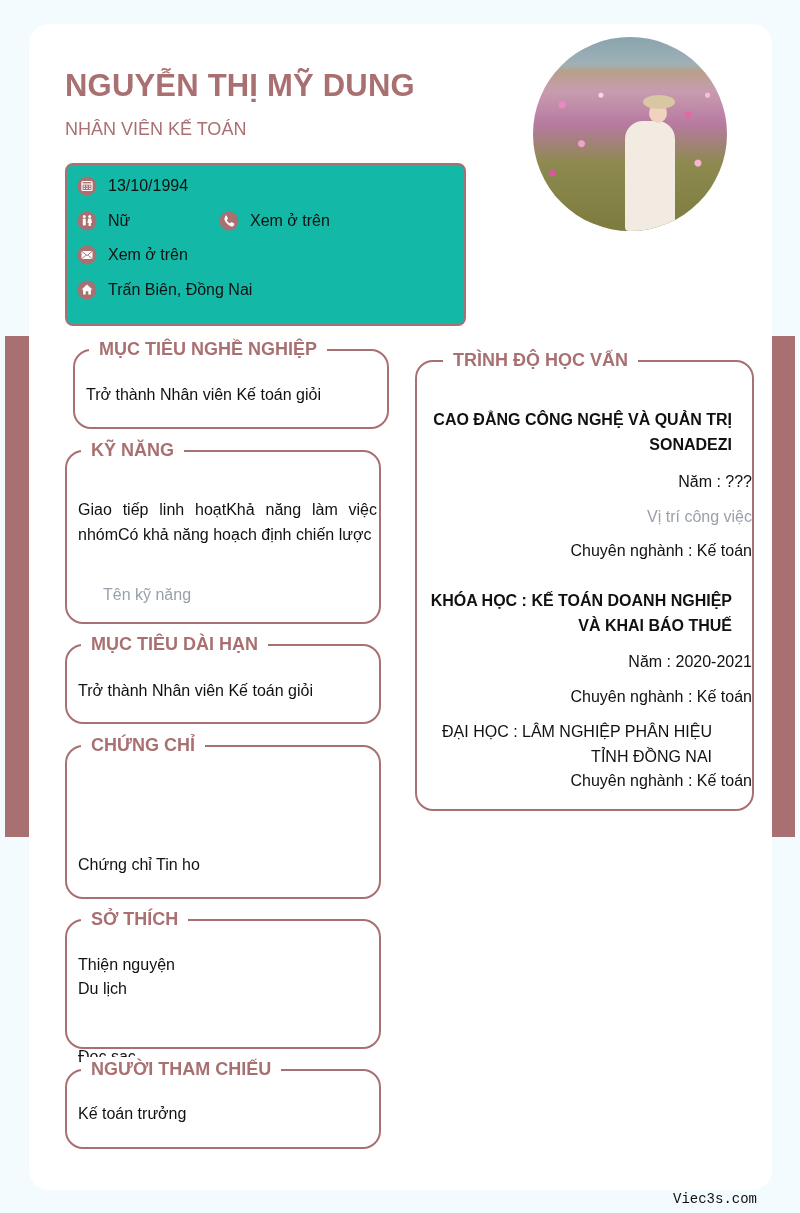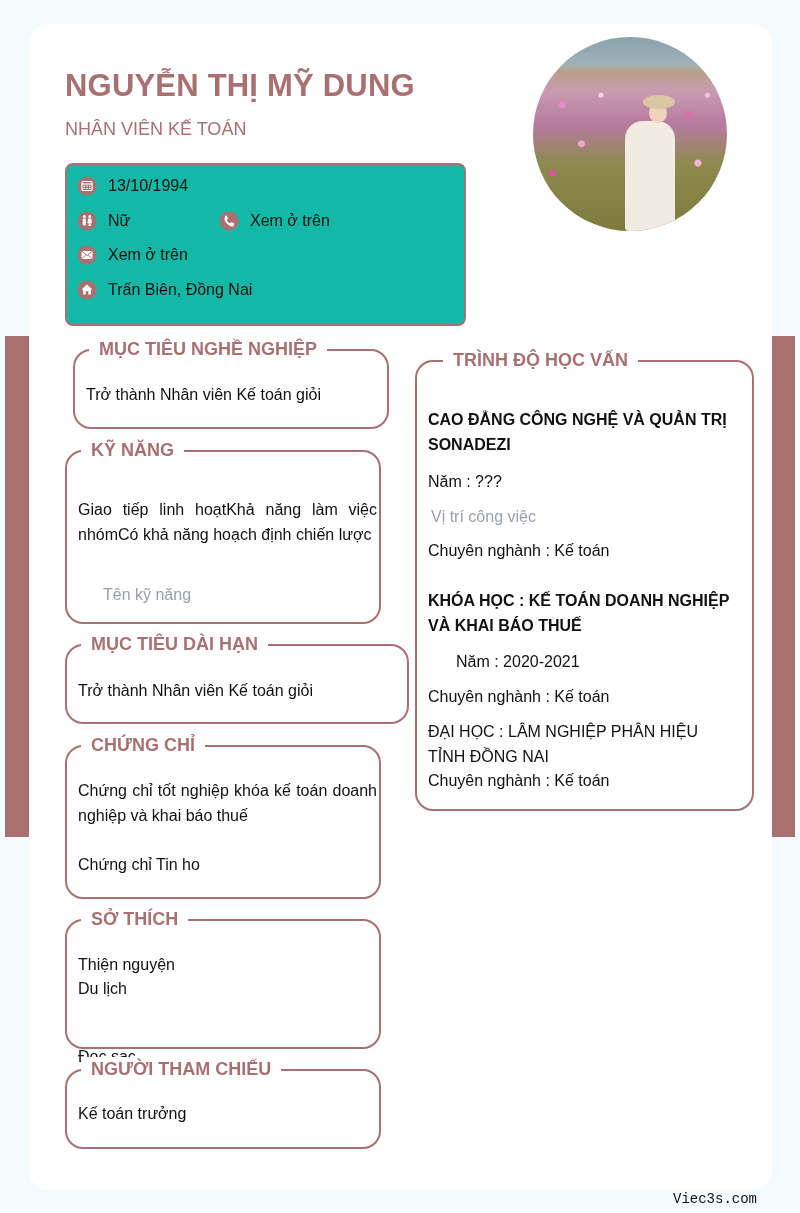--- a/index.html
+++ b/index.html
@@ -136,44 +136,43 @@
     <div class="section-title">MỤC TIÊU NGHỀ NGHIỆP</div>
     <div class="section-body" style="top:32px;">Trở thành Nhân viên Kế toán giỏi</div>
   </div>
 
   <div class="section" style="left:36px; top:426px; width:316px; height:174px;">
     <div class="section-title">KỸ NĂNG</div>
     <div class="section-body justify" style="top:46px; right:1px;">Giao tiếp linh hoạtKhả năng làm việc nhómCó khả năng hoạch định chiến lược</div>
     <div class="section-body placeholder" style="top:131px; left:14px;margin-left:22px;">Tên kỹ năng</div>
   </div>
 
-  <div class="section" style="left:36px; top:620px; width:344px; height:80px;">
+  <div class="section" style="left:36px; top:620px; width:316px; height:80px;">
     <div class="section-title">MỤC TIÊU DÀI HẠN</div>
     <div class="section-body" style="top:33px;">Trở thành Nhân viên Kế toán giỏi</div>
   </div>
 
   <div class="section" style="left:36px; top:721px; width:316px; height:154px;">
     <div class="section-title">CHỨNG CHỈ</div>
-    <div class="section-body justify" style="top:32px; right:1px;">Chứng chỉ tốt nghiệp khóa kế toán doanh nghiệp và khai báo thuế</div>
     <div class="section-body" style="top:106px;">Chứng chỉ Tin ho</div>
   </div>
 
   <div class="section" style="left:36px; top:895px; width:316px; height:130px;">
     <div class="section-title">SỞ THÍCH</div>
     <div class="section-body" style="top:32px;">Thiện nguyện</div>
     <div class="section-body" style="top:56px;">Du lịch</div>
     <div class="section-body" style="top:81px;margin-top:43px;">Đọc sạc</div>
   </div>
 
   <div class="section" style="left:36px; top:1045px; width:316px; height:80px;">
     <div class="section-title">NGƯỜI THAM CHIẾU</div>
     <div class="section-body" style="top:31px;">Kế toán trưởng</div>
   </div>
 
-  <div class="section" style="left:386px; top:336px; width:339px; height:451px;">
+  <div class="section" style="left:386px; top:336px; width:339px; height:451px;text-align:right;">
     <div class="section-title" style="left:26px;">TRÌNH ĐỘ HỌC VẤN</div>
 
     <div class="section-body edu-heading" style="top:46px; right:20px;">CAO ĐẲNG CÔNG NGHỆ VÀ QUẢN TRỊ SONADEZI</div>
     <div class="section-body" style="top:108px;">Năm : ???</div>
     <div class="section-body placeholder" style="top:143px; left:14px;">Vị trí công việc</div>
     <div class="section-body" style="top:177px;">Chuyên nghành : Kế toán</div>
 
     <div class="section-body edu-heading" style="top:227px; right:20px;">KHÓA HỌC : KẾ TOÁN DOANH NGHIỆP VÀ KHAI BÁO THUẾ</div>
     <div class="section-body" style="top:288px;margin-left:28px;">Năm : 2020-2021</div>
     <div class="section-body" style="top:323px;">Chuyên nghành : Kế toán</div>

